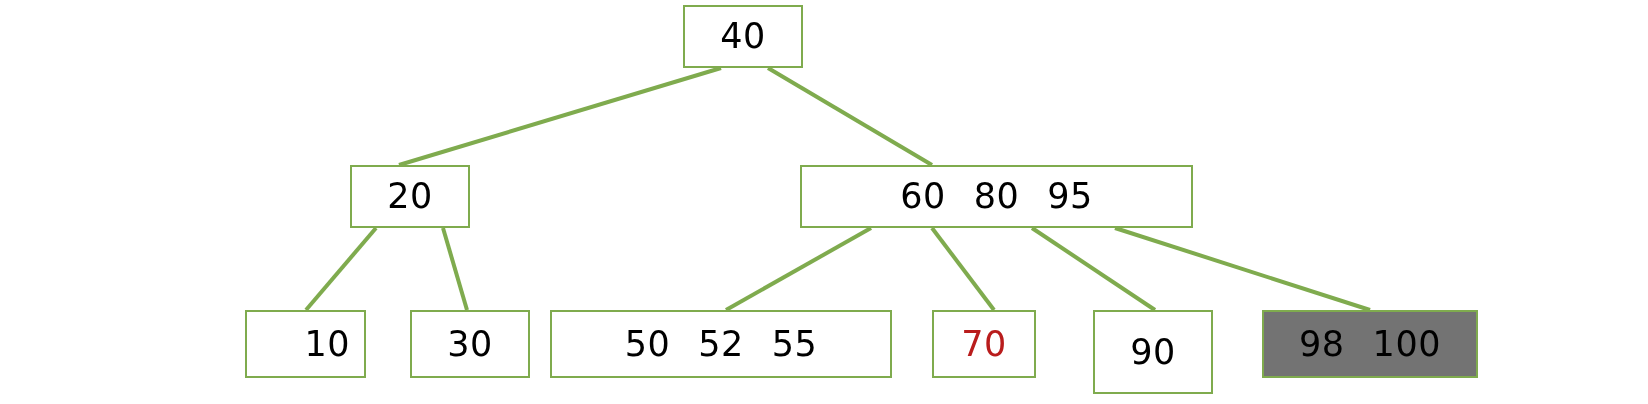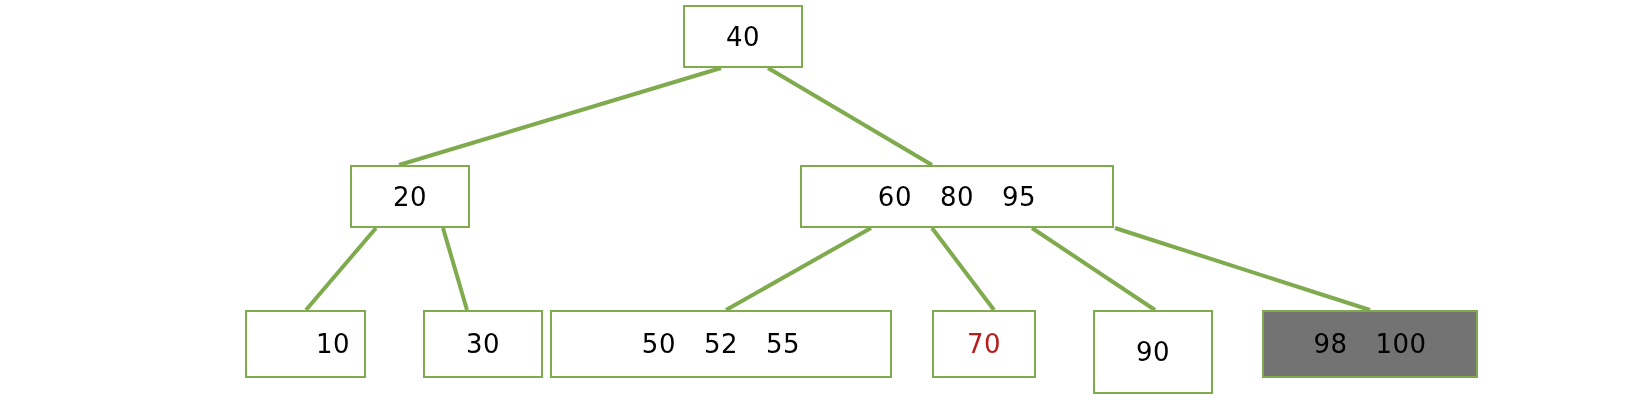--- a/index.html
+++ b/index.html
@@ -24,21 +24,21 @@
   }
   .tree-node {
     position: absolute;
     box-sizing: border-box;
     border: 2px solid #7fab4e;
     background: #ffffff;
     display: flex;
     align-items: center;
     justify-content: center;
     color: #000000;
-    font-size: 26px;
+    font-size: 35px;
     line-height: 1;
     letter-spacing: 0.5px;
     white-space: nowrap;
   }
   .tree-node .key {
     display: inline-block;
     padding: 0 14px;
   }
 </style>
 </head>
@@ -55,29 +55,29 @@
       <line x1="1032" y1="228" x2="1155" y2="310" stroke="#7fab4e" stroke-width="4" stroke-linecap="butt"></line>
       <line x1="1115" y1="228" x2="1370" y2="310" stroke="#7fab4e" stroke-width="4" stroke-linecap="butt"></line>
     </svg>
   <div id="node-layer">
       <div class="tree-node" style="left: 683px; top: 5px; width: 120px; height: 63px; border-color: rgb(127, 171, 78); background: rgb(255, 255, 255); color: rgb(0, 0, 0);">
         <span class="key">40</span>
       </div>
       <div class="tree-node" style="left: 350px; top: 165px; width: 120px; height: 63px; border-color: rgb(127, 171, 78); background: rgb(255, 255, 255); color: rgb(0, 0, 0);">
         <span class="key">20</span>
       </div>
-      <div class="tree-node" style="left: 800px; top: 165px; width: 314px; height: 63px; border-color: rgb(127, 171, 78); background: rgb(255, 255, 255); color: rgb(0, 0, 0);">
+      <div class="tree-node" style="left: 800px; top: 165px; width: 393px; height: 63px; border-color: rgb(127, 171, 78); background: rgb(255, 255, 255); color: rgb(0, 0, 0);">
         <span class="key">60</span>
         <span class="key">80</span>
         <span class="key">95</span>
       </div>
       <div class="tree-node" style="left: 245px; top: 310px; width: 121px; height: 68px; border-color: rgb(127, 171, 78); background: rgb(255, 255, 255); color: rgb(0, 0, 0); justify-content: flex-end;">
         <span class="key">10</span>
       </div>
-      <div class="tree-node" style="left: 410px; top: 310px; width: 120px; height: 68px; border-color: rgb(127, 171, 78); background: rgb(255, 255, 255); color: rgb(0, 0, 0); margin-left: 13px;">
+      <div class="tree-node" style="left: 410px; top: 310px; width: 120px; height: 68px; border-color: rgb(127, 171, 78); background: rgb(255, 255, 255); color: rgb(0, 0, 0);">
         <span class="key">30</span>
       </div>
       <div class="tree-node" style="left: 550px; top: 310px; width: 342px; height: 68px; border-color: rgb(127, 171, 78); background: rgb(255, 255, 255); color: rgb(0, 0, 0);">
         <span class="key">50</span>
         <span class="key">52</span>
         <span class="key">55</span>
       </div>
       <div class="tree-node" style="left: 932px; top: 310px; width: 104px; height: 68px; border-color: rgb(127, 171, 78); background: rgb(255, 255, 255); color: #b91c1c;">
         <span class="key">70</span>
       </div>

